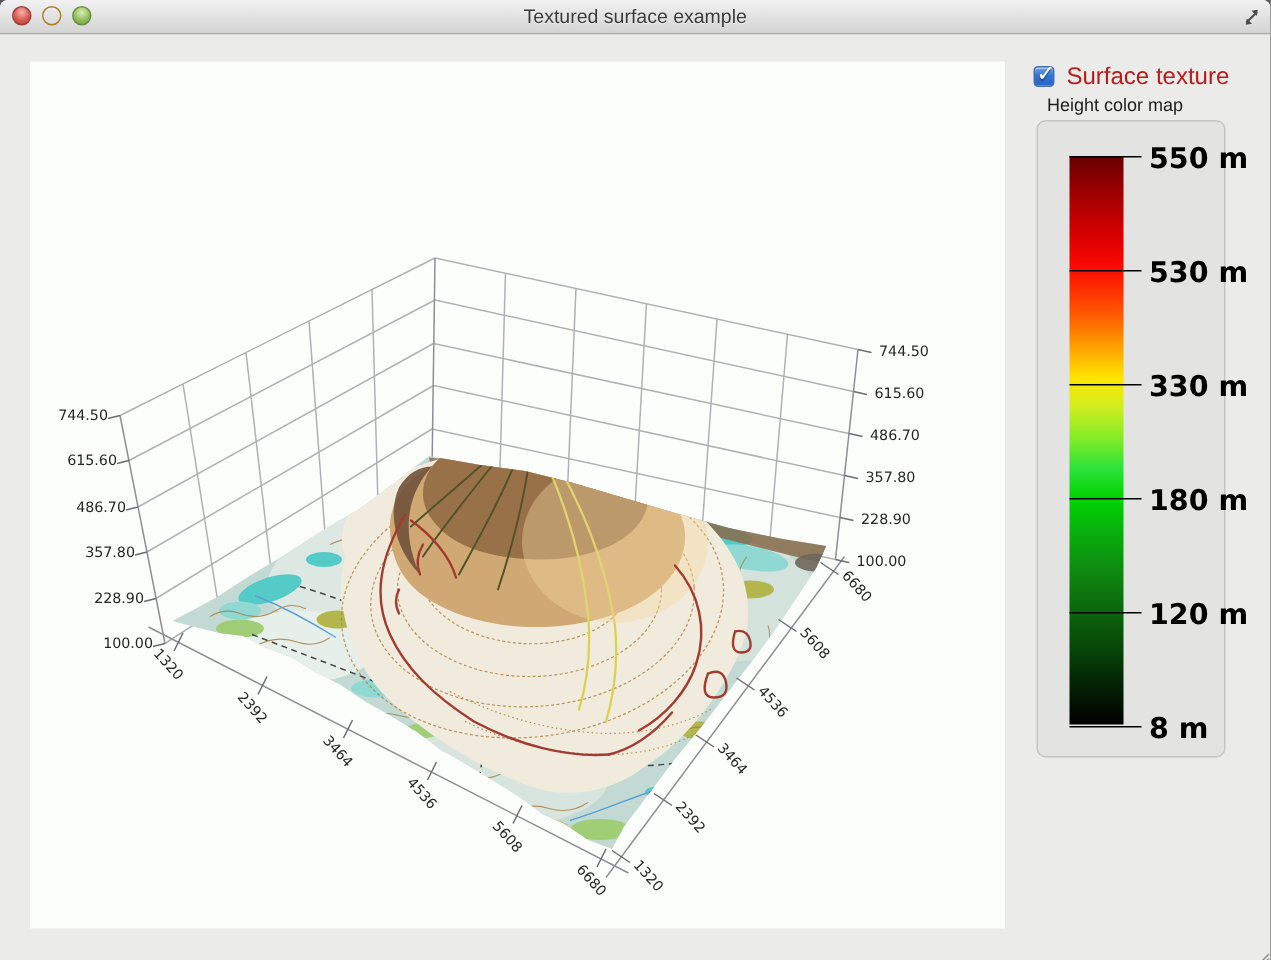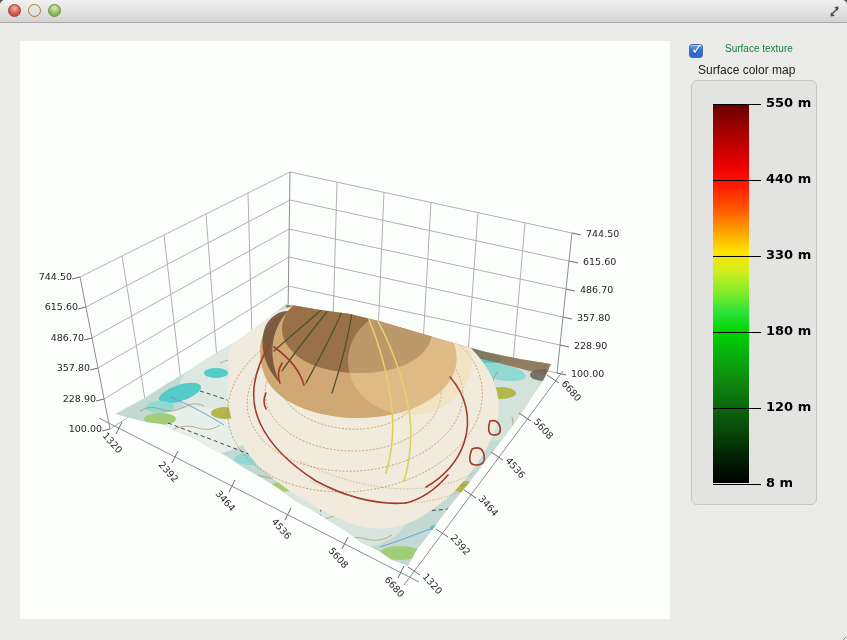--- a/index.html
+++ b/index.html
@@ -37,49 +37,50 @@
   .chk-box{
     position:absolute;left:0;top:2px;width:14px;height:14px;border-radius:3px;
     background:linear-gradient(#6ea6ec,#3173d6 45%,#2a66cb);
     border:1px solid #4a6fa8;box-sizing:border-box;
     box-shadow:inset 0 1px 0 rgba(255,255,255,.4);
   }
   .chk-mark{
     position:absolute;left:1px;top:-5px;color:#fff;font-size:15px;font-weight:bold;
     text-shadow:0 1px 1px rgba(0,0,0,.4);font-family:"DejaVu Sans",sans-serif;
   }
-  .chk-label{position:absolute;left:36px;top:1px;font-size:10px;color:#15803d;white-space:nowrap;}
+  .chk-label{position:absolute;left:22px;top:1px;font-size:16px;color:#b91c1c;white-space:nowrap;}
   .cmap-title{position:absolute;left:698px;top:63px;font-size:12px;color:#1c1c1c;white-space:nowrap;}
   .legend-panel{
     position:absolute;left:691px;top:80px;width:126px;height:425px;
     background:#e3e3e2;border:1px solid #c5c5c4;border-radius:6px;box-sizing:border-box;
   }
   .grad-bar{
     position:absolute;left:21px;top:23px;width:36px;height:379px;
     background:linear-gradient(to bottom,
       #660000 0%, #9b0000 6%, #e00000 15%, #ff0d00 20%, #ff5a00 28%,
       #ffa600 34%, #ffe400 39%, #d2ee1e 44%, #7dec28 50%, #2ce23c 55%,
       #00d500 60%, #08b10c 66%, #0e8a10 73%, #0b660c 80%, #074408 87%,
       #032204 93%, #000000 100%);
   }
   .leg-tick{position:absolute;left:21px;width:48px;height:0;border-top:1px solid #000;}
   .leg-label{
     position:absolute;left:74px;transform:translateY(-9px);
-    font-family:"DejaVu Sans",sans-serif;font-size:13px;font-weight:600;color:#000;white-space:nowrap;
+    font-family:"DejaVu Sans",sans-serif;font-size:19px;font-weight:600;color:#000;white-space:nowrap;
   }
 </style>
 </head>
 <body>
 
 <div class="window">
 
   <div class="titlebar">
     <div class="tl close"></div>
     <div class="tl min"></div>
     <div class="tl zoom"></div>
+    <div class="title">Textured surface example</div>
     <div class="fsbtn">
       <svg width="20" height="17">
         <g stroke="#4c4c4c" stroke-width="1.4" fill="#4c4c4c">
           <line x1="7" y1="12" x2="14" y2="5"></line>
           <path d="M14.5,3.5 l-4.2,0.6 3.6,3.6 z" stroke="none"></path>
           <path d="M6.5,13.5 l4.2,-0.6 -3.6,-3.6 z" stroke="none"></path>
         </g>
       </svg>
     </div>
   </div>
@@ -321,28 +322,28 @@
     </svg>
   </div>
 
   <div class="chk-row">
     <div class="chk-box">
       <span class="chk-mark">✓</span>
     </div>
     <span class="chk-label">Surface texture</span>
   </div>
 
-  <div class="cmap-title">Surface color map</div>
+  <div class="cmap-title">Height color map</div>
 
   <div class="legend-panel">
     <div class="grad-bar"></div>
     <div class="leg-tick" style="top:23px"></div>
     <span class="leg-label" style="top:23px">550 m</span>
     <div class="leg-tick" style="top:99px"></div>
-    <span class="leg-label" style="top:99px">440 m</span>
+    <span class="leg-label" style="top:99px">530 m</span>
     <div class="leg-tick" style="top:175px"></div>
     <span class="leg-label" style="top:175px">330 m</span>
     <div class="leg-tick" style="top:251px"></div>
     <span class="leg-label" style="top:251px">180 m</span>
     <div class="leg-tick" style="top:327px"></div>
     <span class="leg-label" style="top:327px">120 m</span>
     <div class="leg-tick" style="top:403px"></div>
     <span class="leg-label" style="top:403px">8 m</span>
   </div>
 

